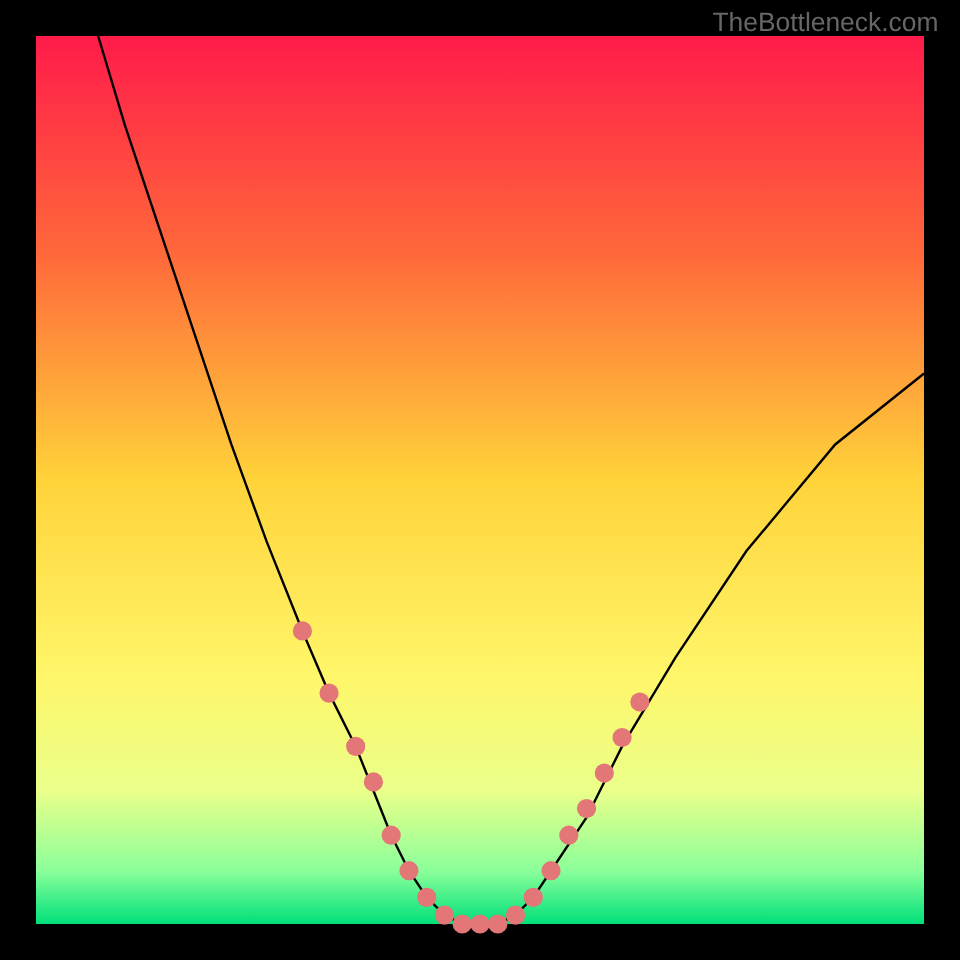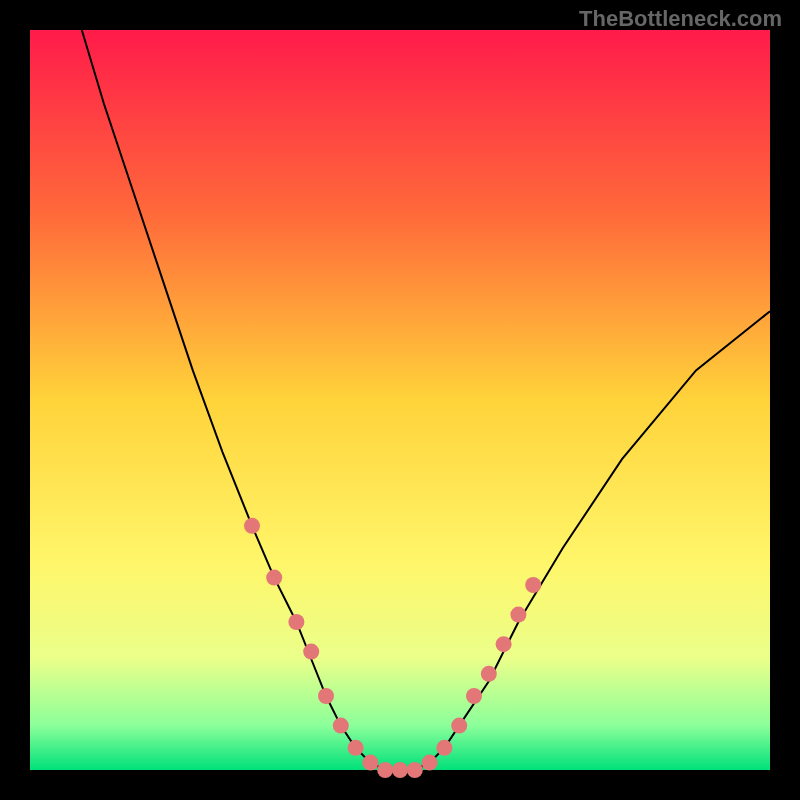--- a/index.html
+++ b/index.html
@@ -15,21 +15,21 @@
     position: relative;
     width: 800px;
     height: 800px;
   }
   .watermark {
     position: absolute;
     top: 6px;
     right: 18px;
     color: #666;
     font-size: 22px;
-    font-weight: bold;
+    font-weight: normal;
     z-index: 10;
     text-align: center;
   }
   svg {
     display: block;
   }
 </style>
 </head>
 <body>
 <div class="container">

